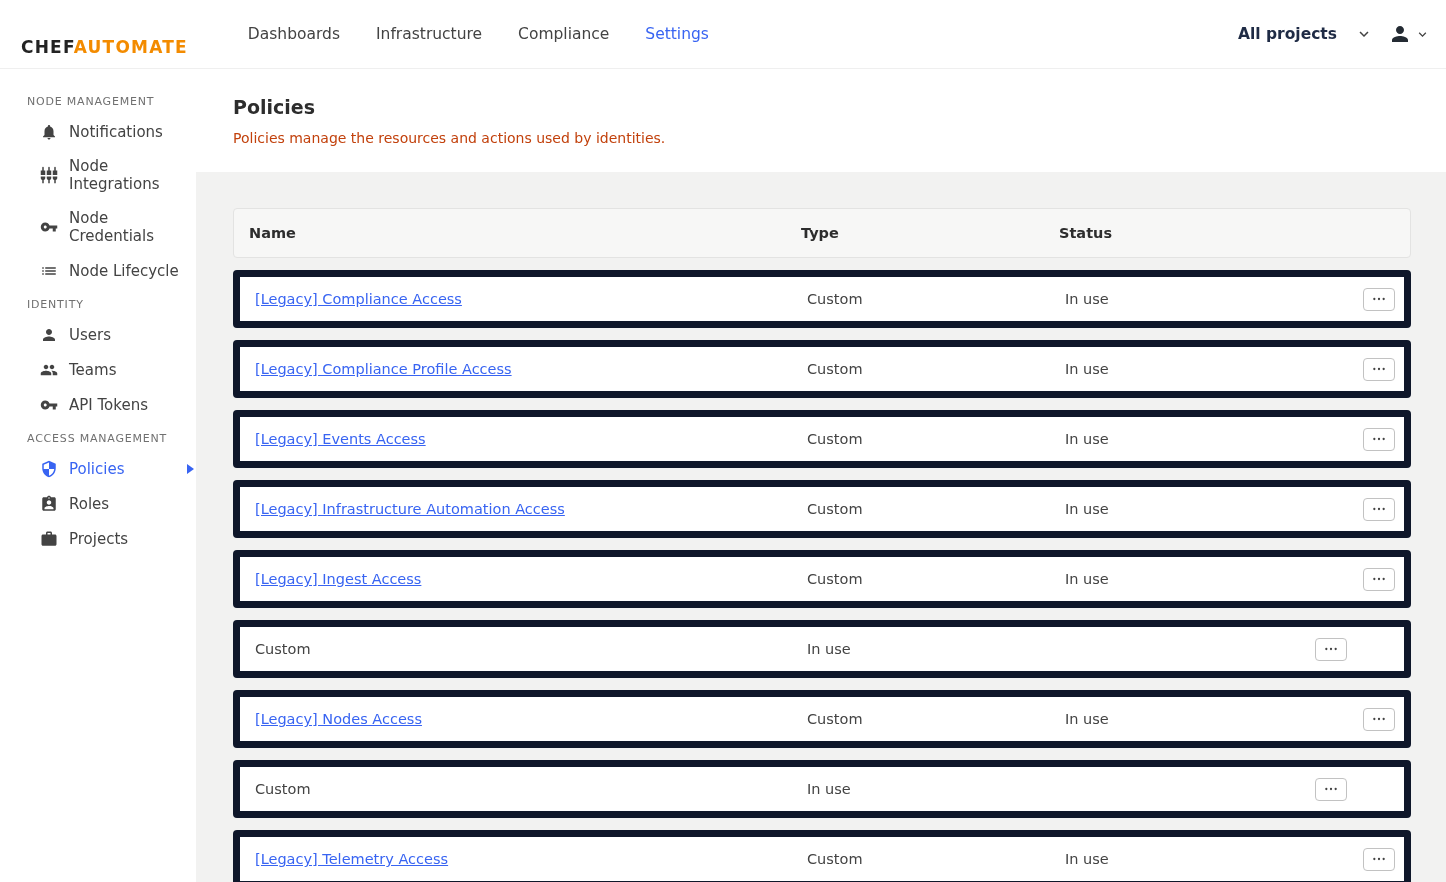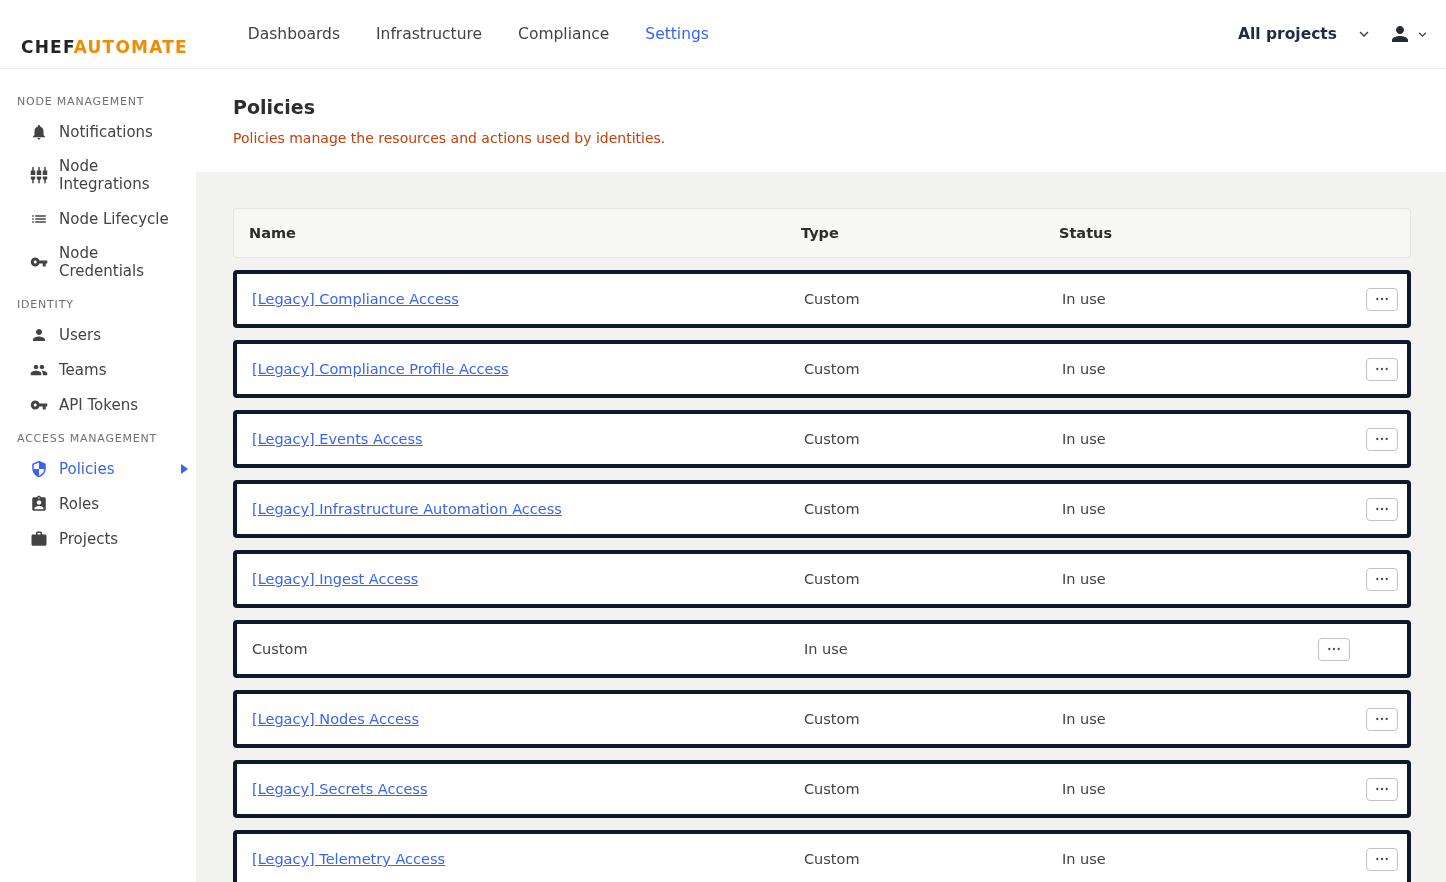--- a/index.html
+++ b/index.html
@@ -23,22 +23,22 @@
   .nav-link.active { color:#3864f2; }
   .topnav-right { margin-left:auto; display:flex; align-items:center; gap:14px; margin-right:16px; }
   .projects-dd { display:flex; align-items:center; gap:18px; cursor:pointer;text-align:right; }
   .projects-dd .dd-label { font-weight:600; color:#1f2b45; font-size:15.5px; }
   .chev { color:#434343; display:flex; align-items:center; }
   .user-menu { display:flex; align-items:center; gap:2px; cursor:pointer; }
   .avatar { width:26px; height:26px; display:flex; align-items:center; justify-content:center; color:#242b33; }
 
   
   .sidebar {
-    position:fixed; top:69px; left:5px; bottom:0; width:196px;
-    background:#fff; border-right:1px solid #be185d; padding-top:16px;
+    position:fixed; top:69px; left:15px; bottom:0; width:196px;
+    background:#fff; border-right:5px solid #be185d; padding-top:16px;
   }
   .sb-title {
     font-size:11px; color:#707070; letter-spacing:.8px;
     padding:10px 12px 6px 12px;
   }
   .sb-item {
     display:flex; align-items:center; gap:11px;
     padding:8px 24px; font-size:15px; color:#434343;
     cursor:pointer; position:relative;
   }
@@ -61,21 +61,21 @@
   .tbl-header, .tbl-row {
     display:grid; grid-template-columns:552px 258px 1fr 48px;
     align-items:center; padding-left:15px; padding-right:9px;
   }
   .tbl-header {
     height:50px; background:#f7f7f6; border:1px solid #e3e3e2;
     border-radius:4px; font-weight:bold; font-size:14.5px; color:#2d2d2d;
   }
   .tbl-row {
     height:58px; margin-top:12px; background:#fff;
-    border:4px solid #0f172a; border-radius:4px; font-size:14.5px;
+    border:7px solid #0f172a; border-radius:4px; font-size:14.5px;
   }
   a.policy-link { color:#3864f2; text-decoration:underline; cursor:pointer; }
   .cell-actions { display:flex; justify-content:flex-end; }
   .more-btn {
     width:32px; height:23px; background:#fff; border:1px solid #c2c2c2;
     border-radius:4px; display:flex; align-items:center; justify-content:center;
     cursor:pointer; color:#434343; padding:0;
   }
 </style>
 </head>
@@ -131,32 +131,32 @@
     <span class="sb-icon">
             <svg viewBox="0 0 24 24" width="18" height="18" fill="currentColor" aria-hidden="true">
               <path d="M5 2c0-.55-.45-1-1-1s-1 .45-1 1v4H1v6h6V6H5V2zm4 14c0 1.3.84 2.4 2 2.82V23h2v-4.18c1.16-.41 2-1.51 2-2.82v-2H9v2zm-8 0c0 1.3.84 2.4 2 2.82V23h2v-4.18C6.16 18.4 7 17.3 7 16v-2H1v2zM13 2c0-.55-.45-1-1-1s-1 .45-1 1v4h-2v6h6V6h-2V2zm8 0c0-.55-.45-1-1-1s-1 .45-1 1v4h-2v6h6V6h-2V2zm-4 14c0 1.3.84 2.4 2 2.82V23h2v-4.18c1.16-.41 2-1.51 2-2.82v-2h-6v2z"></path>
             </svg>
           </span>
     <span class="sb-label">Node Integrations</span>
   </div>
         <div class="sb-item">
     <span class="sb-icon">
             <svg viewBox="0 0 24 24" width="18" height="18" fill="currentColor" aria-hidden="true">
+              <path d="M12.65 10C11.83 7.67 9.61 6 7 6c-3.31 0-6 2.69-6 6s2.69 6 6 6c2.61 0 4.83-1.67 5.65-4H17v4h4v-4h2v-4H12.65zM7 14c-1.1 0-2-.9-2-2s.9-2 2-2 2 .9 2 2-.9 2-2 2z"></path>
+            </svg>
+          </span>
+    <span class="sb-label">Node Credentials</span>
+  </div>
+        <div class="sb-item">
+    <span class="sb-icon">
+            <svg viewBox="0 0 24 24" width="18" height="18" fill="currentColor" aria-hidden="true">
               <path d="M3 13h2v-2H3v2zm0 4h2v-2H3v2zm0-8h2V7H3v2zm4 4h14v-2H7v2zm0 4h14v-2H7v2zM7 7v2h14V7H7z"></path>
             </svg>
           </span>
     <span class="sb-label">Node Lifecycle</span>
-  </div>
-        <div class="sb-item">
-    <span class="sb-icon">
-            <svg viewBox="0 0 24 24" width="18" height="18" fill="currentColor" aria-hidden="true">
-              <path d="M12.65 10C11.83 7.67 9.61 6 7 6c-3.31 0-6 2.69-6 6s2.69 6 6 6c2.61 0 4.83-1.67 5.65-4H17v4h4v-4h2v-4H12.65zM7 14c-1.1 0-2-.9-2-2s.9-2 2-2 2 .9 2 2-.9 2-2 2z"></path>
-            </svg>
-          </span>
-    <span class="sb-label">Node Credentials</span>
   </div>
       </div>
   </div>
     <div class="sb-section">
     <div class="sb-title">IDENTITY</div>
     <div class="sb-items">
         <div class="sb-item">
     <span class="sb-icon">
             <svg viewBox="0 0 24 24" width="18" height="18" fill="currentColor" aria-hidden="true">
               <path d="M12 12c2.21 0 4-1.79 4-4s-1.79-4-4-4-4 1.79-4 4 1.79 4 4 4zm0 2c-2.67 0-8 1.34-8 4v2h16v-2c0-2.66-5.33-4-8-4z"></path>
@@ -344,23 +344,20 @@
           <svg viewBox="0 0 24 24" width="16" height="16" fill="currentColor">
             <circle cx="5" cy="12" r="1.7"></circle>
                   <circle cx="12" cy="12" r="1.7"></circle>
                   <circle cx="19" cy="12" r="1.7"></circle>
           </svg>
         </span>
       </button>
     </div>
   </div>
         <div class="tbl-row">
-    <div class="cell-name">
-      <a class="policy-link">[Legacy] Secrets Access</a>
-    </div>
     <div class="cell-type">Custom</div>
     <div class="cell-status">In use</div>
     <div class="cell-actions">
       <button class="more-btn">
         <span style="display:flex;">
           <svg viewBox="0 0 24 24" width="16" height="16" fill="currentColor">
             <circle cx="5" cy="12" r="1.7"></circle>
                   <circle cx="12" cy="12" r="1.7"></circle>
                   <circle cx="19" cy="12" r="1.7"></circle>
           </svg>

